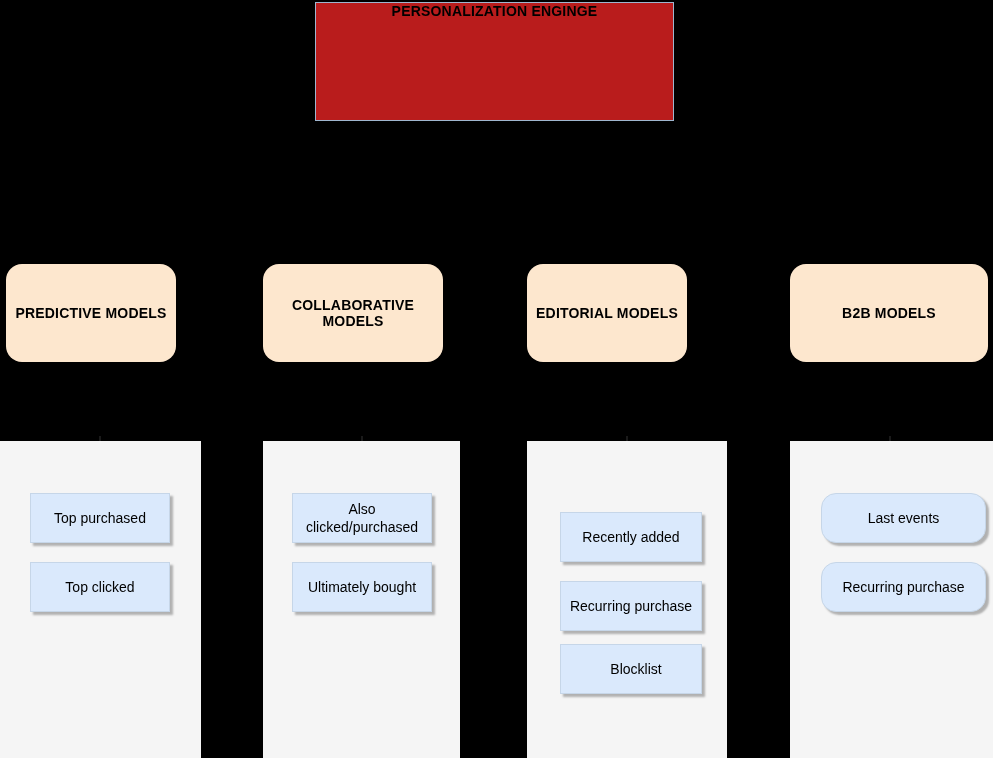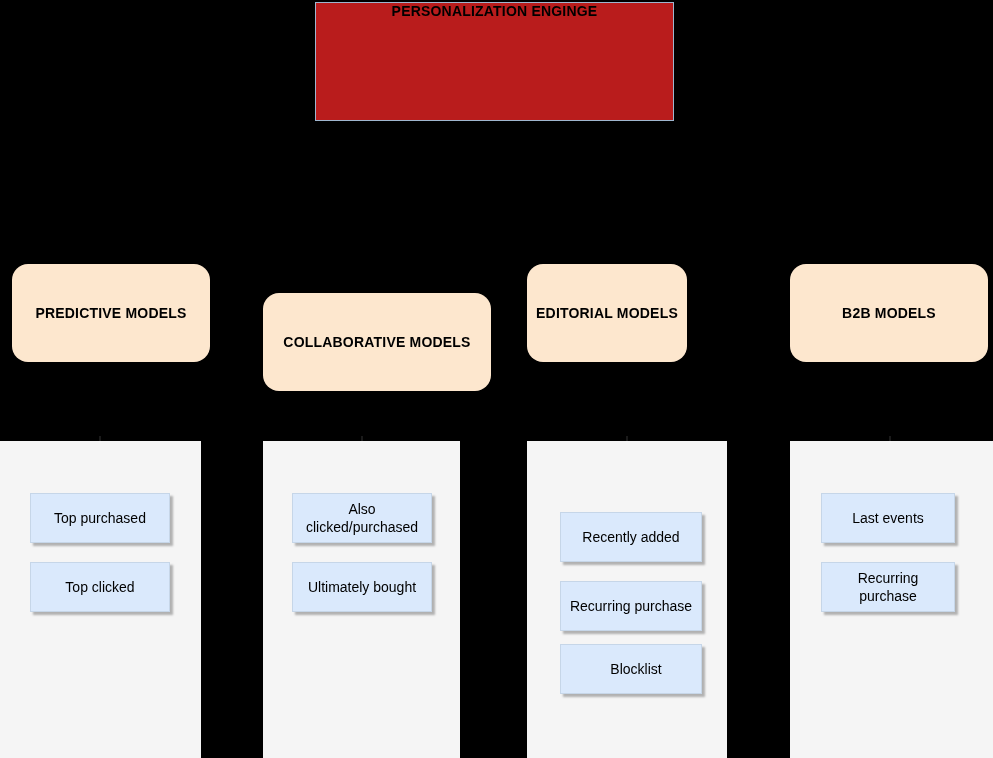--- a/index.html
+++ b/index.html
@@ -29,22 +29,22 @@
   
   .category {
     position: absolute;
     top: 264px; height: 98px;
     background: #fde7ce;
     border-radius: 16px;
     display: flex; align-items: center; justify-content: center;
     font-size: 14px; font-weight: bold; letter-spacing: 0.2px;
     text-align: center;
   }
-  .cat-0 { left: 12px;   width: 198px; }
-  .cat-1 { left: 263px; width: 228px; margin-top: 29px; }
+  .cat-0 { left: 6px;   width: 170px; }
+  .cat-1 { left: 263px; width: 180px; }
   .cat-2 { left: 527px; width: 160px; }
   .cat-3 { left: 790px; width: 198px; justify-content: center; }
 
   
   .panel {
     position: absolute;
     top: 441px; height: 317px;
     background: #f5f5f5;
   }
   .panel-0 { left: 0px;   width: 201px; }
@@ -81,21 +81,21 @@
     box-shadow: 3px 3px 2px #b1b1b1;
     display: flex; align-items: center; justify-content: center;
     font-size: 14px; line-height: 1.3;
     text-align: center;
     padding: 2px 6px;
   }
   
   .col-0 .item { left: 30px;  width: 140px; }
   .col-1 .item { left: 29px;  width: 140px; }
   .col-2 .item { left: 33px;  width: 142px; margin-top: 19px; }
-  .col-3 .item { left: 31px;  width: 134px; }
+  .col-3 .item { left: 31px;  width: 165px; border-radius: 15px; }
   
   .row-0 { top: 52px; }
   .row-1 { top: 121px; }
   .row-2 { top: 184px; padding-left: 16px; }
 </style>
 </head>
 <body>
 
 <div class="canvas">
 

